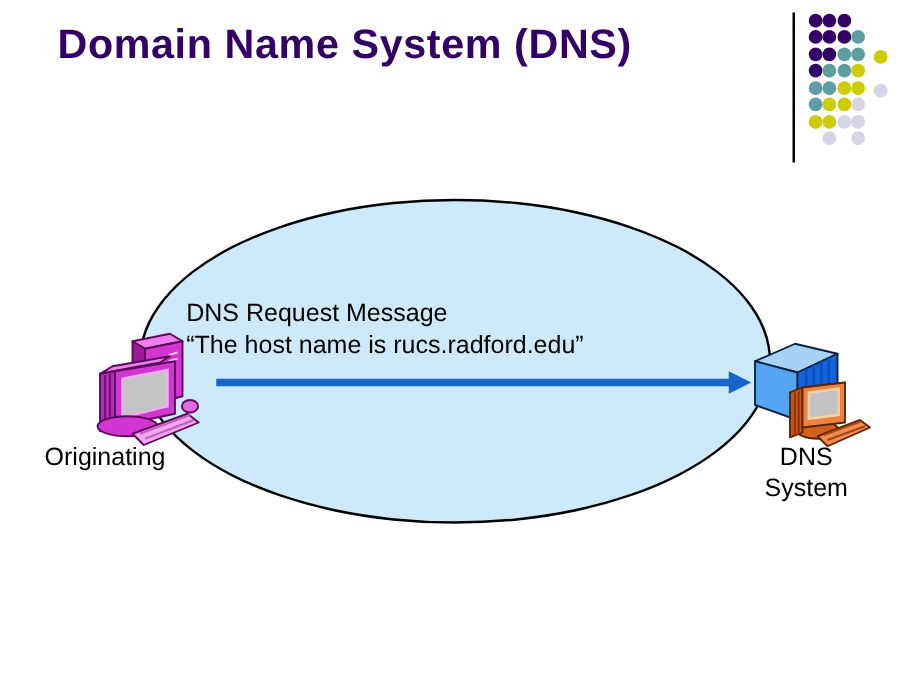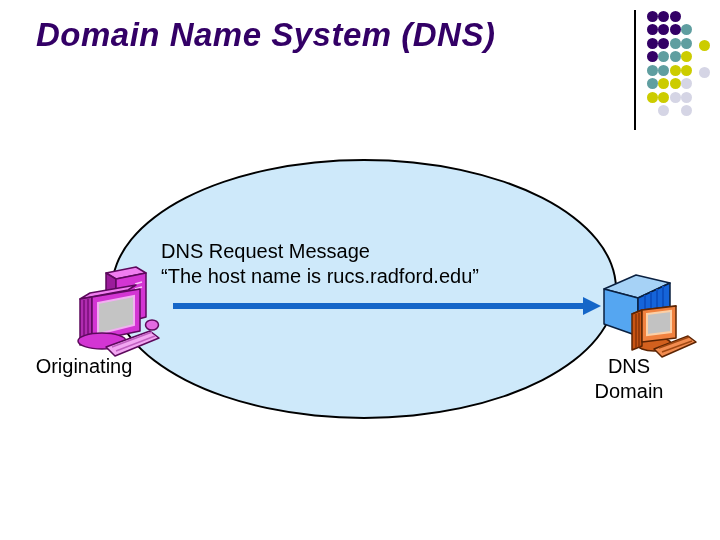--- a/index.html
+++ b/index.html
@@ -13,30 +13,29 @@
     height: 540px;
     background: var(--c-background, #ffffff);
     overflow: hidden;
     font-family: "Liberation Sans", sans-serif;
     color: var(--c-body-text, #000);
   }
 
   
   .slide-title {
     position: absolute;
-    left: 36px;
+    left: 46px;
     top: 15px;
     margin: 0;
     font-size: 33px;
     line-height: 40px;
     font-weight: bold;
     letter-spacing: 0.5px;
     color: var(--c-title, #330066);
     white-space: nowrap;
-    font-style: italic;
   }
 
   
   .deco-line {
     position: absolute;
     left: 634px;
     top: 10px;
     width: 2px;
     height: 120px;
     background: var(--c-divider-line, #000);
@@ -63,21 +62,21 @@
     top: 159px;
     width: 506px;
     height: 260px;
     border: 2px solid var(--c-ellipse-stroke, #000);
     border-radius: 50%;
     background: var(--c-ellipse-fill, #CEE9FA);
     box-sizing: border-box;
   }
   .message {
     position: absolute;
-    left: 161px;
+    left: 149px;
     top: 239px;
     font-size: 20px;
     line-height: 25px;
     white-space: nowrap;
   }
   .arrow-svg {
     position: absolute;
     left: 170px;
     top: 294px;
     width: 432px;
@@ -102,21 +101,21 @@
   }
   .node-label {
     position: absolute;
     top: 354px;
     font-size: 20px;
     line-height: 25px;
     text-align: center;
     white-space: nowrap;
   }
   .node-label.left  { left: 14px;  width: 140px; }
-  .node-label.right { left: 570px; width: 118px; }
+  .node-label.right { left: 586px; width: 118px; }
 
   .icon-outline { stroke: #5C095C; stroke-width: 1.5; stroke-linejoin: round; }
   .srv-outline  { stroke: #0A2040; stroke-width: 1.5; stroke-linejoin: round; }
   .org-outline  { stroke: #5C2403; stroke-width: 1.5; stroke-linejoin: round; }
 </style>
 </head>
 <body>
 
 <div class="slide">
 
@@ -216,16 +215,16 @@
     <polygon class="org-outline" points="46,48 80,44 80,76 46,80" fill="#F0813F"></polygon>
     <polygon points="51,52 75,49 75,70 51,73" fill="#C2C2C2" stroke="#FBCFA6" stroke-width="2"></polygon>
 
     <polygon class="org-outline" points="58,87 92,74 100,80 66,95" fill="#F28C50"></polygon>
     <line x1="63" y1="86" x2="93" y2="75" stroke="#A04812" stroke-width="1.5"></line>
     <line x1="66" y1="90" x2="96" y2="79" stroke="#A04812" stroke-width="1.5"></line>
   </svg>
 
   <div class="node-label right">
     <div>DNS</div>
-    <div>Domain</div>
+    <div>System</div>
   </div>
 
 </div>
 
 </body></html>

